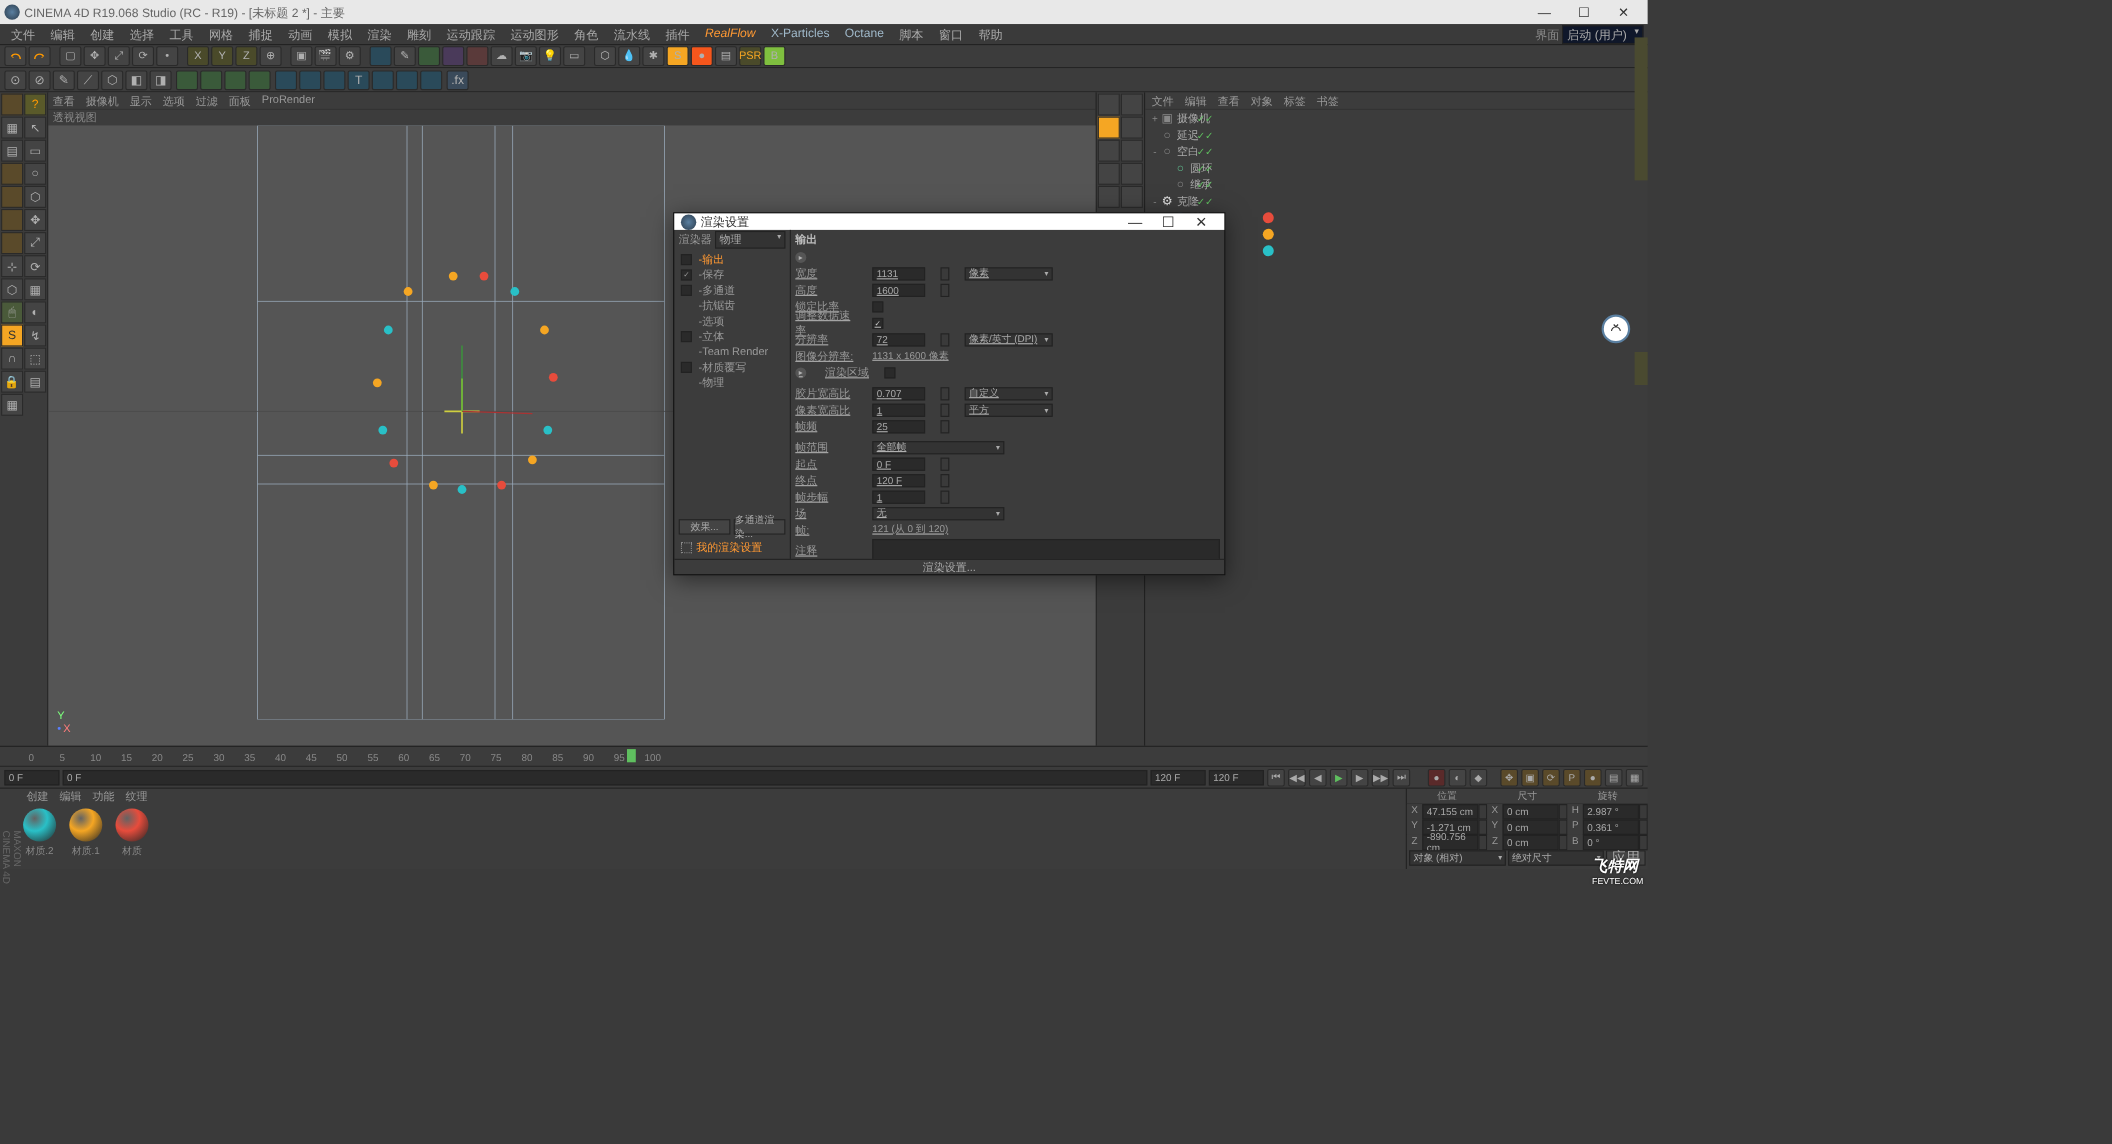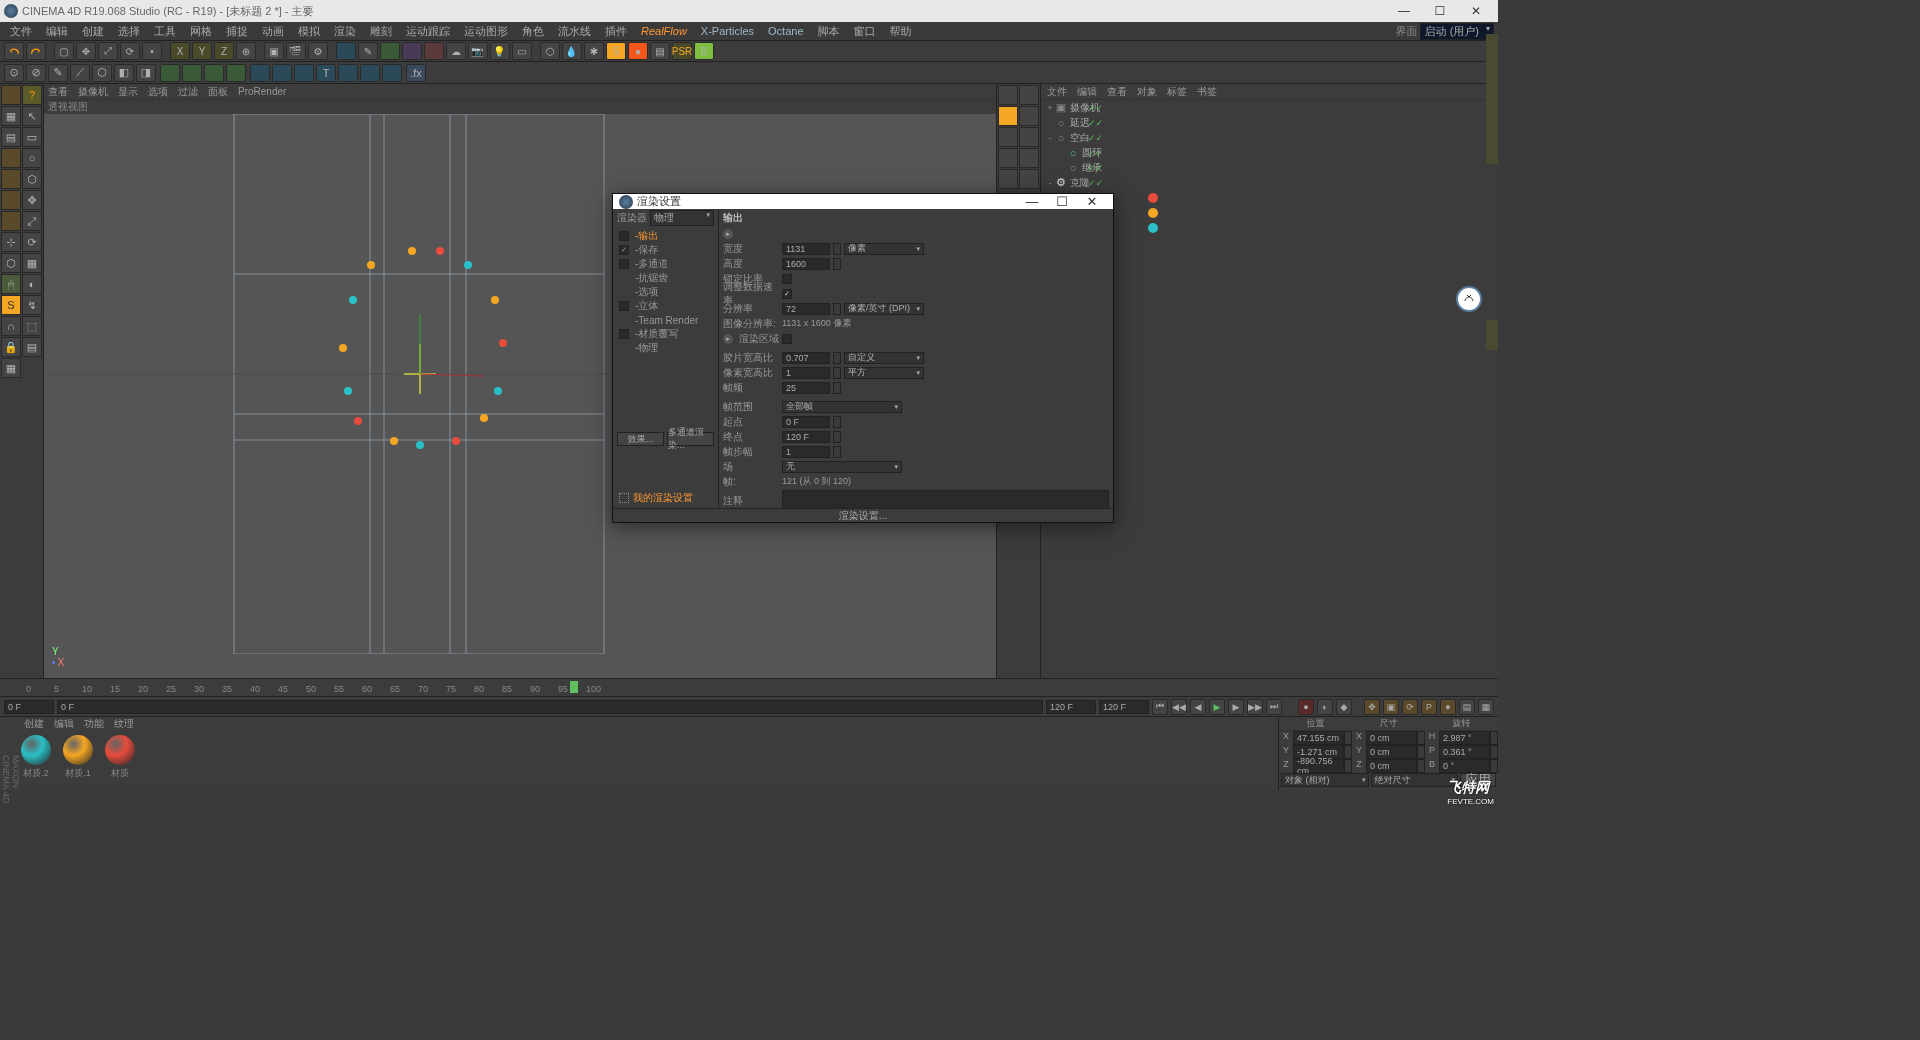--- a/index.html
+++ b/index.html
@@ -84,27 +84,27 @@
 .rs-render-row { height: 18px; display: flex; align-items: center; gap: 3px; padding: 0 4px; }
 .rs-render-row .lbl { font-size: 10px; color: #999; }
 .rs-render-row .dd { flex: 1; background: #333; border: 1px solid #222; font-size: 10px; padding: 0 3px; position: relative; color: #aaa; }
 .rs-render-row .dd::after { content: "▾"; position: absolute; right: 3px; font-size: 7px; }
 .rs-tree { flex: 1; padding: 2px 0; }
 .rs-tree-item { height: 14px; display: flex; align-items: center; padding-left: 6px; font-size: 10px; color: #999; }
 .rs-tree-item .chk { width: 10px; height: 10px; background: #2a2a2a; border: 1px solid #222; margin-right: 4px; display: flex; align-items: center; justify-content: center; font-size: 7px; }
 .rs-tree-item.active { color: #ff9933; }
 .rs-tree-btns { display: flex; gap: 3px; padding: 2px 4px; }
 .rs-tree-btns .btn { flex: 1; background: #444; border: 1px solid #222; height: 14px; font-size: 9px; display: flex; align-items: center; justify-content: center; color: #aaa; }
-.rs-preset { padding: 3px 6px; font-size: 10px; color: #ff9933; display: flex; align-items: center; gap: 4px; margin-top: 40px; }
+.rs-preset { padding: 3px 6px; font-size: 10px; color: #ff9933; display: flex; align-items: center; gap: 4px; }
 .rs-preset .ico { width: 10px; height: 10px; border: 1px dotted #888; }
 .rs-right { flex: 1; display: flex; flex-direction: column; padding: 0 4px; overflow: hidden; }
 .rs-section-title { font-weight: bold; color: #bbb; font-size: 10px; padding: 2px 0; }
 .rs-subhead { display: flex; align-items: center; gap: 4px; padding: 2px 0; }
 .rs-subhead .arrow { width: 10px; height: 10px; border-radius: 50%; background: #555; display: flex; align-items: center; justify-content: center; font-size: 7px; }
-.rs-field { height: 15px; display: flex; align-items: center; gap: 3px; }
+.rs-field { height: 15px; display: flex; align-items: center; gap: 14px; text-decoration: underline; }
 .rs-field .lbl { width: 56px; font-size: 10px; color: #999; }
 .rs-field .val { width: 48px; background: #2a2a2a; border: 1px solid #222; height: 12px; font-size: 9px; color: #aaa; padding: 0 3px; display: flex; align-items: center; }
 .rs-field .spin { width: 8px; height: 12px; background: #3a3a3a; border: 1px solid #222; }
 .rs-field .dd { background: #333; border: 1px solid #222; height: 12px; font-size: 9px; color: #aaa; padding: 0 3px; display: flex; align-items: center; position: relative; min-width: 80px; }
 .rs-field .dd::after { content: "▾"; position: absolute; right: 3px; font-size: 7px; }
 .rs-field .chkbox { width: 10px; height: 10px; background: #2a2a2a; border: 1px solid #222; display: flex; align-items: center; justify-content: center; font-size: 7px; color: #ccc; }
 .rs-field .static { font-size: 9px; color: #999; }
 .rs-footer { height: 16px; border-top: 1px solid #222; display: flex; align-items: center; justify-content: center; }
 .rs-footer .btn { font-size: 10px; color: #aaa; }
 .watermark { position: absolute; right: 4px; bottom: 6px; color: #fff; font-size: 14px; font-style: italic; font-weight: bold; text-shadow: 0 0 2px #000; }

